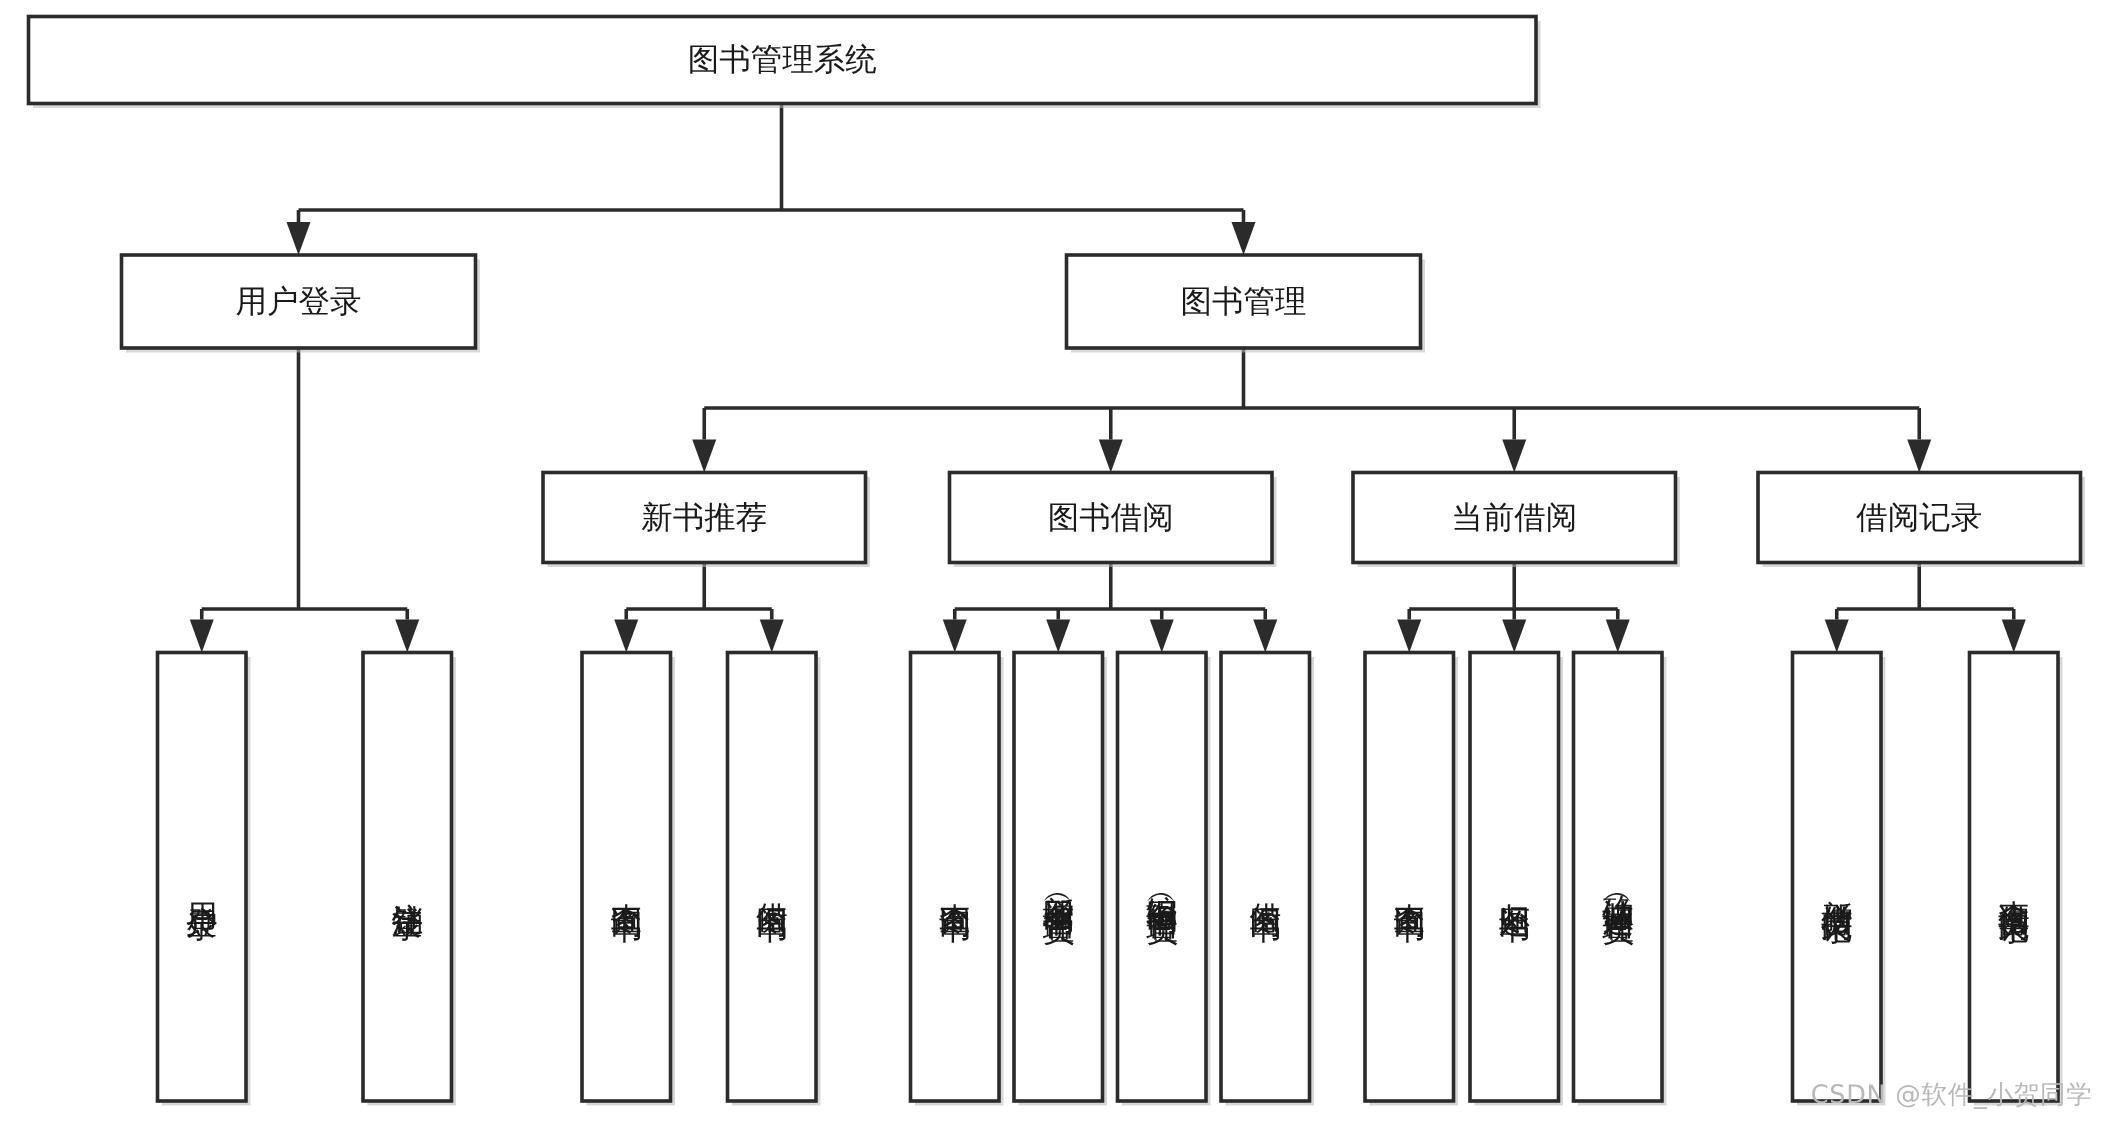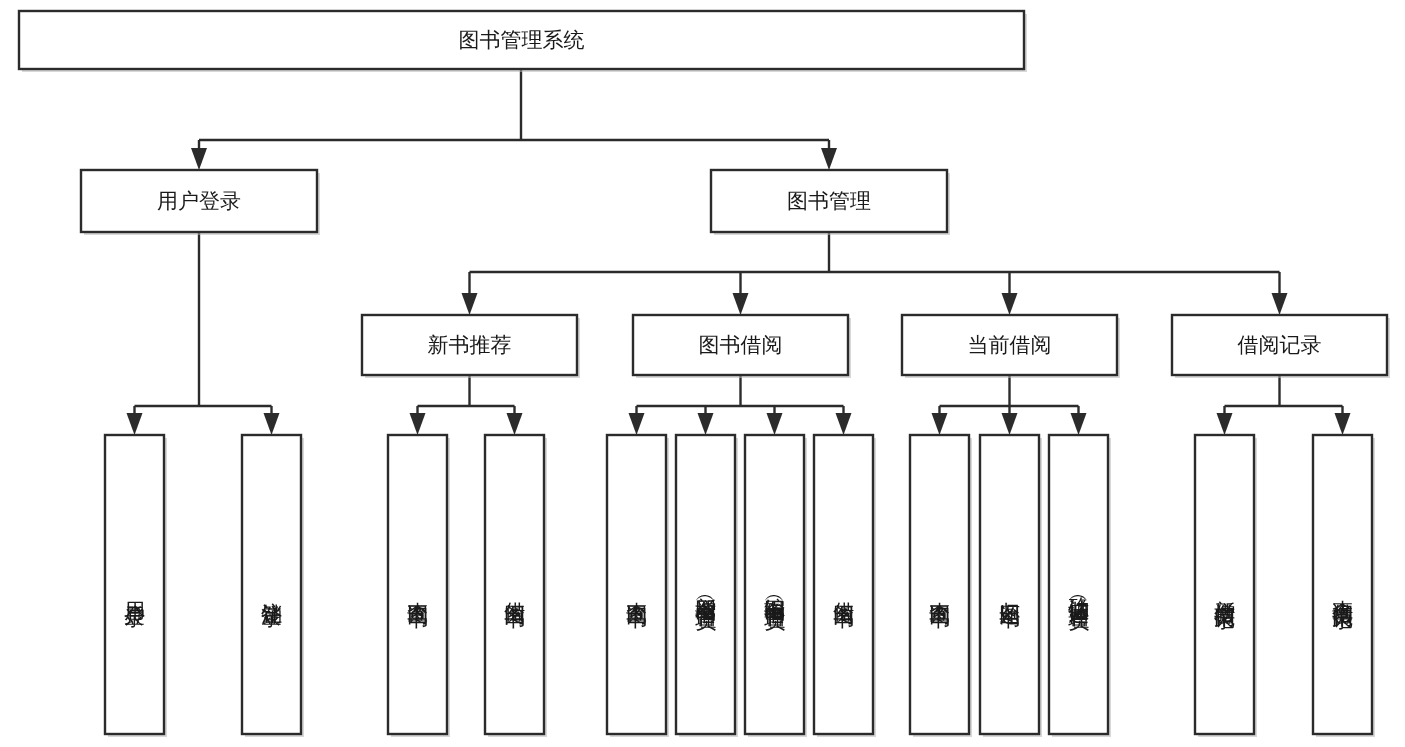--- a/index.html
+++ b/index.html
@@ -267,13 +267,14 @@
         <span class="leaf-label">确认归还（管理员）</span>
       </div>
       <div class="leaf-label-wrap" style="left: 1195px; top: 449px; width: 59px; height: 279px; align-items: center;">
         <span class="leaf-label">新增借阅记录</span>
       </div>
       <div class="leaf-label-wrap" style="left: 1313px; top: 449px; width: 59px; height: 279px; align-items: center;">
         <span class="leaf-label">查询借阅记录</span>
       </div>
     </div>
 
+  <div class="watermark">CSDN @软件_小贺同学</div>
 </div>
 
 </body></html>

